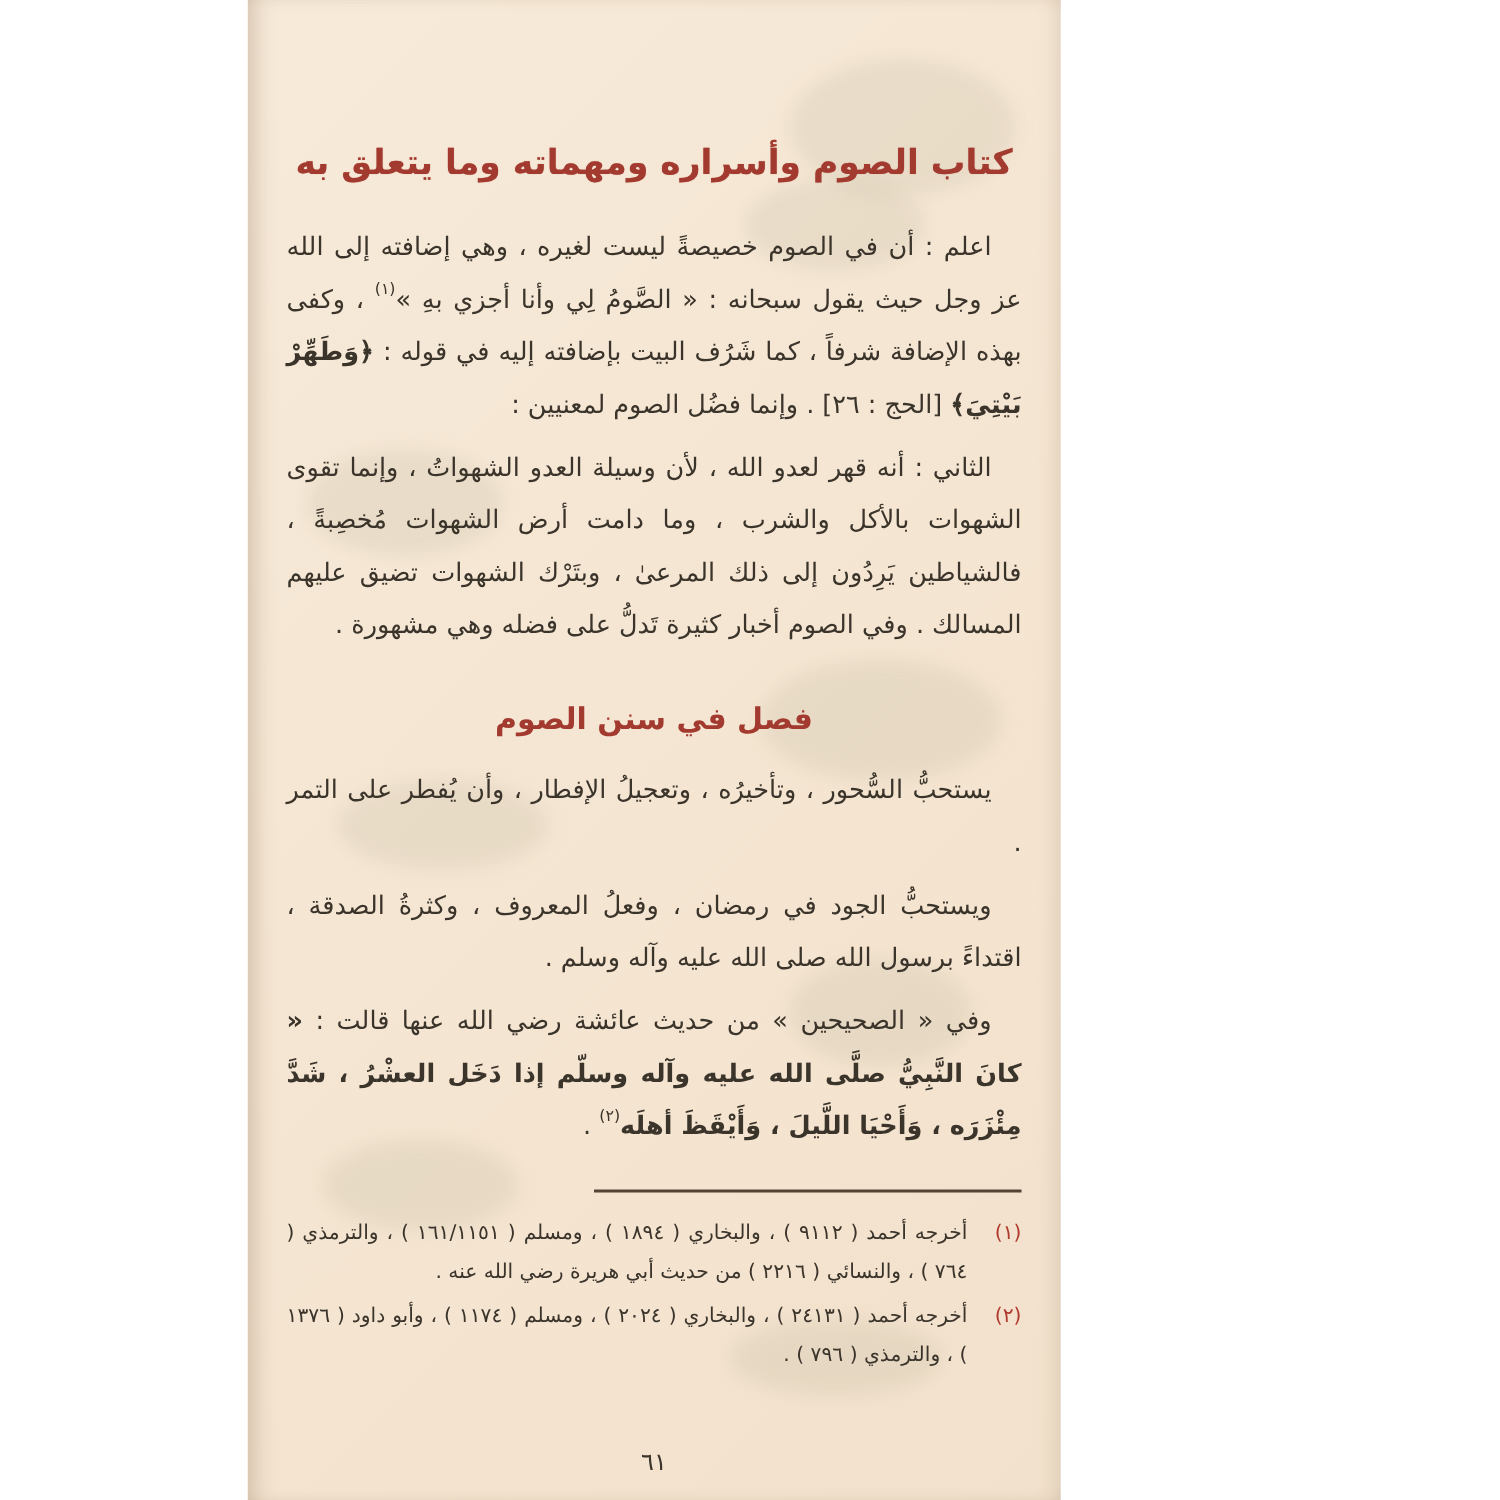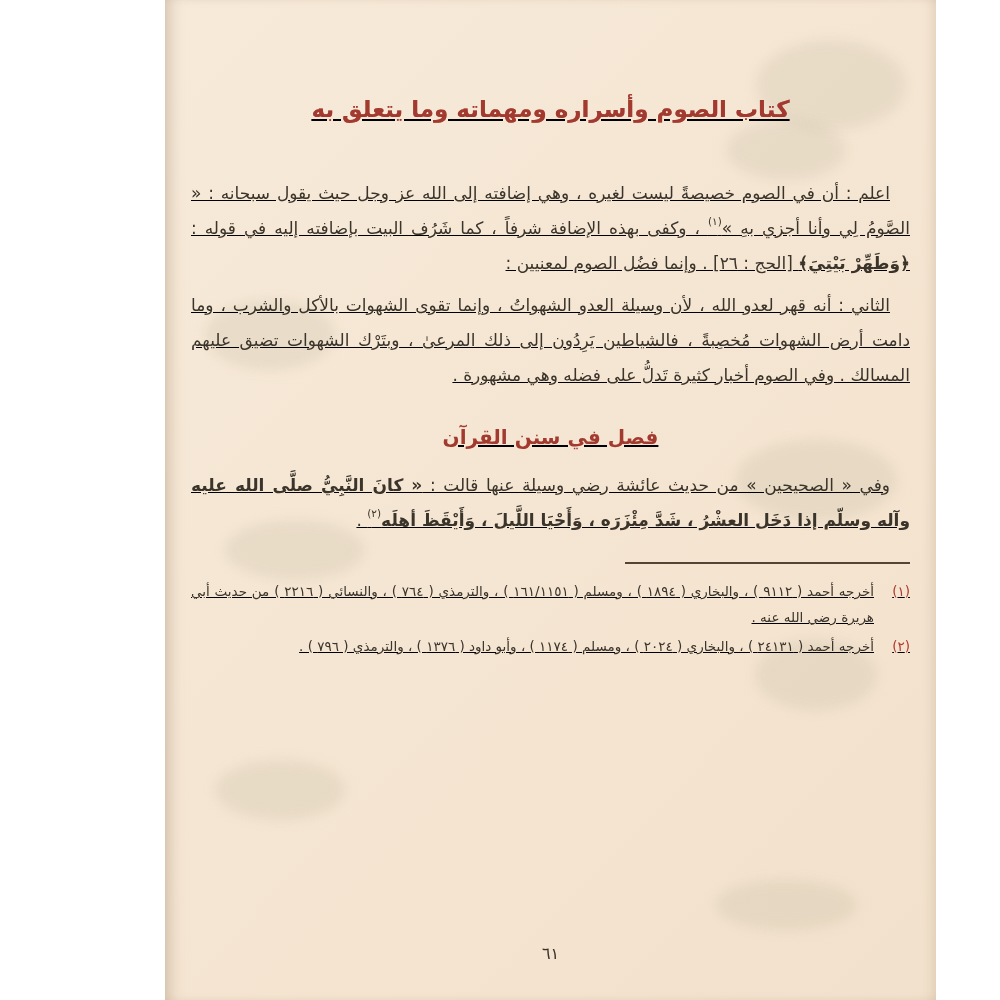--- a/index.html
+++ b/index.html
@@ -6,46 +6,45 @@
   .canvas{
     position:relative;
     width:1000px;height:1000px;
     background:#ffffff;
     overflow:hidden;
     font-family:"DejaVu Sans",sans-serif;
   }
   .book-page{
     position:absolute;
     left:165px;top:0;
-    width:771px;height:1000px;
+    width:542px;height:1000px;
     background:linear-gradient(135deg,#f7ead9 0%,#f5e6d3 45%,#f2e1cc 100%);
     box-shadow:inset 12px 0 16px -9px rgba(100,70,40,.28),
                inset -10px 0 14px -9px rgba(100,70,40,.18);
     direction:rtl;
-    text-decoration:underline;
   }
   .page-inner{
     position:relative;
     height:100%;
     padding:0 26px;
     box-sizing:border-box;
     color:#3b342b;
     z-index:2;
   }
   .book-title{
     padding-top:96px;
     text-align:center;
     font-size:23px;
     font-weight:bold;
     color:#a33a30;
     letter-spacing:.5px;
     text-shadow:0 0 .5px rgba(163,58,48,.6);
   }
   .body-text{
-    margin-top:54px;
+    margin-top:26px;
     font-size:17px;
     line-height:35px;
   }
   .para{
     margin:7px 0;
     text-align:justify;
     text-indent:20px;
   }
   .seg-bold{font-weight:bold;}
   .seg-sup{
@@ -82,21 +81,21 @@
     flex:0 0 36px;
     color:#b13a2e;
     white-space:nowrap;
   }
   .fn-text{
     flex:1;
     text-align:justify;
   }
   .page-number{
     position:absolute;
-    bottom:37px;left:0;right:0;
+    bottom:16px;left:0;right:0;
     text-align:center;
     font-size:16px;
     color:#3b342b;
   }
   
   .smudge{
     position:absolute;
     border-radius:50%;
     background:rgba(140,140,105,.12);
     filter:blur(6px);
@@ -119,22 +118,24 @@
     <div class="smudge" style="top:880px;right:80px;width:140px;height:50px;"></div>
 
     <div class="page-inner">
 
       <div class="book-title">كتاب الصوم وأسراره ومهماته وما يتعلق به</div>
 
       <div class="body-text">
 
       <p class="para"><span>اعلم : أن في الصوم خصيصةً ليست لغيره ، وهي إضافته إلى الله عز وجل حيث يقول سبحانه : « الصَّومُ لِي وأنا أجزي بهِ »</span><span class="seg-sup">(١)</span><span> ، وكفى بهذه الإضافة شرفاً ، كما شَرُف البيت بإضافته إليه في قوله : </span><span class="seg-bold">﴿وَطَهِّرْ بَيْتِيَ﴾</span><span> [الحج : ٢٦] . وإنما فضُل الصوم لمعنيين :</span></p>
           <p class="para"><span>الثاني : أنه قهر لعدو الله ، لأن وسيلة العدو الشهواتُ ، وإنما تقوى الشهوات بالأكل والشرب ، وما دامت أرض الشهوات مُخصِبةً ، فالشياطين يَرِدُون إلى ذلك المرعىٰ ، وبتَرْك الشهوات تضيق عليهم المسالك . وفي الصوم أخبار كثيرة تَدلُّ على فضله وهي مشهورة .</span></p>
-          <div class="section-heading">فصل في سنن القرآن</div>
-          <p class="para"><span>وفي « الصحيحين » من حديث عائشة رضي وسيلة عنها قالت : </span><span class="seg-bold">« كانَ النَّبِيُّ صلَّى الله عليه وآله وسلّم إذا دَخَل العشْرُ ، شَدَّ مِئْزَرَه ، وَأَحْيَا اللَّيلَ ، وَأَيْقَظَ أهلَه</span><span class="seg-sup">(٢)</span><span> .</span></p>
+          <div class="section-heading">فصل في سنن الصوم</div>
+          <p class="para"><span>يستحبُّ السُّحور ، وتأخيرُه ، وتعجيلُ الإفطار ، وأن يُفطر على التمر .</span></p>
+          <p class="para"><span>ويستحبُّ الجود في رمضان ، وفعلُ المعروف ، وكثرةُ الصدقة ، اقتداءً برسول الله صلى الله عليه وآله وسلم .</span></p>
+          <p class="para"><span>وفي « الصحيحين » من حديث عائشة رضي الله عنها قالت : </span><span class="seg-bold">« كانَ النَّبِيُّ صلَّى الله عليه وآله وسلّم إذا دَخَل العشْرُ ، شَدَّ مِئْزَرَه ، وَأَحْيَا اللَّيلَ ، وَأَيْقَظَ أهلَه</span><span class="seg-sup">(٢)</span><span> .</span></p>
         </div>
 
       <div class="footnote-sep"></div>
 
       <div class="footnotes">
 
       <div class="footnote">
             <span class="fn-marker">(١)</span>
             <span class="fn-text">أخرجه أحمد ( ٩١١٢ ) ، والبخاري ( ١٨٩٤ ) ، ومسلم ( ١٦١/١١٥١ ) ، والترمذي ( ٧٦٤ ) ، والنسائي ( ٢٢١٦ ) من حديث أبي هريرة رضي الله عنه .</span>
           </div>

